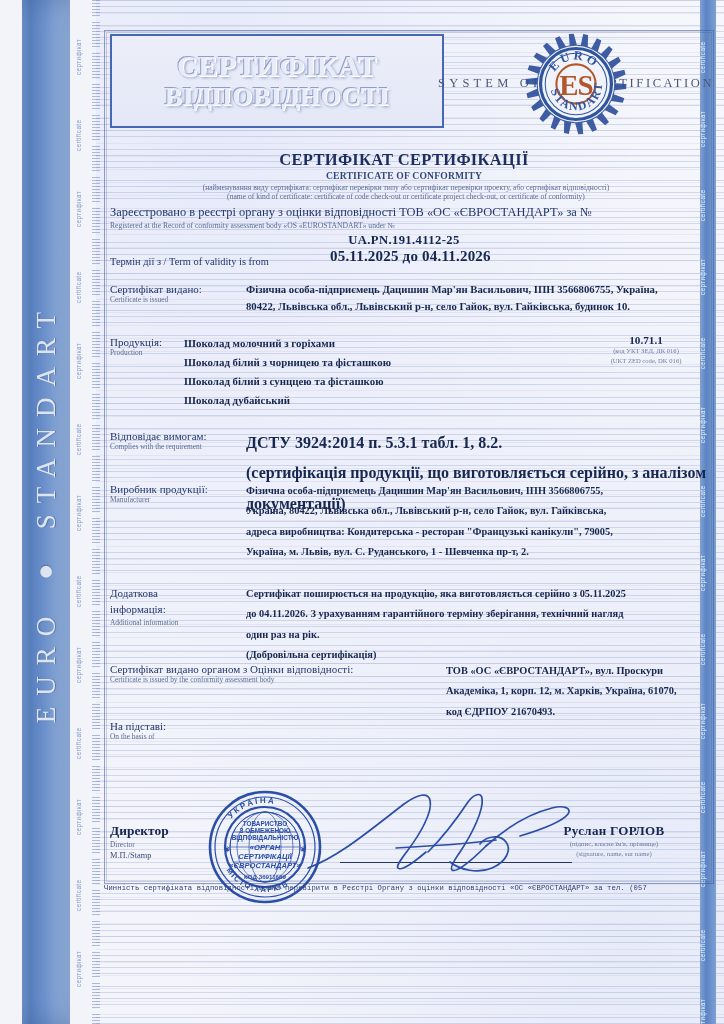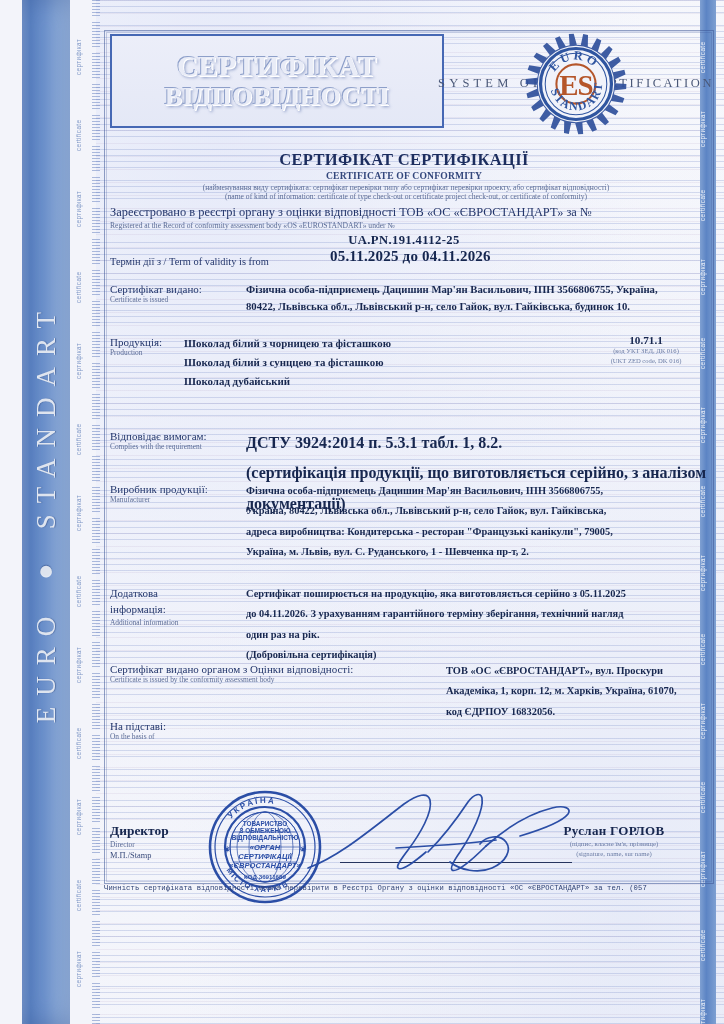--- a/index.html
+++ b/index.html
@@ -307,21 +307,21 @@
       <text font-family="Liberation Serif, serif" font-size="13" font-weight="bold" fill="#2f55a0" letter-spacing="1.6">
         <textPath href="#arcBot" startOffset="8%">STANDART</textPath>
       </text>
       <text x="60" y="72" text-anchor="middle" font-family="Liberation Serif, serif" font-size="31" font-weight="bold" fill="#b5562a" letter-spacing="-1">ES</text>
     </svg>
   </div>
 
   <div class="doc-title">СЕРТИФІКАТ СЕРТИФІКАЦІЇ</div>
   <div class="doc-subtitle">CERTIFICATE OF CONFORMITY</div>
   <div class="note-ua">(найменування виду сертифіката: сертифікат перевірки типу або сертифікат перевірки проекту, або сертифікат відповідності)</div>
-  <div class="note-en">(name of kind of information: certificate of type check-out or certificate project check-out, or certificate of conformity)</div>
+  <div class="note-en">(name of kind of certificate: certificate of code check-out or certificate project check-out, or certificate of conformity)</div>
 
   <div class="reg-ua">Зареєстровано в реєстрі органу з оцінки відповідності ТОВ «ОС «ЄВРОСТАНДАРТ» за №</div>
   <div class="reg-en">Registered at the Record of conformity assessment body «OS «EUROSTANDART» under №</div>
   <div class="reg-num">UA.PN.191.4112-25</div>
 
   <div class="row" id="r-validity">
     <div class="lbl-ua">Термін дії з / Term of validity is from</div>
   </div>
   <div id="v-validity">05.11.2025 до 04.11.2026</div>
 
@@ -332,20 +332,21 @@
   <div id="v-issued">
     <div>Фізична особа-підприємець Дацишин Мар'ян Васильович, ІПН 3566806755, Україна,</div>
     <div>80422, Львівська обл., Львівський р-н, село Гайок, вул. Гайківська, будинок 10.</div>
   </div>
 
   <div class="row" id="r-production">
     <div class="lbl-ua">Продукція:</div>
     <div class="lbl-en">Production</div>
   </div>
   <div id="v-production">
+    <div>Шоколад молочний з горіхами</div>
     <div>Шоколад білий з чорницею та фісташкою</div>
     <div>Шоколад білий з сунццею та фісташкою</div>
     <div>Шоколад дубайський</div>
   </div>
   <div id="v-prodcode">
     <div class="code">10.71.1</div>
     <div class="cl">(код УКТ ЗЕД, ДК 016)</div>
     <div class="cl">(UKT ZED code, DK 016)</div>
   </div>
 
@@ -381,21 +382,21 @@
     <div>(Добровільна сертифікація)</div>
   </div>
 
   <div class="row" id="r-issuedby">
     <div class="lbl-ua">Сертифікат видано органом з Оцінки відповідності:</div>
     <div class="lbl-en">Certificate is issued by the conformity assessment body</div>
   </div>
   <div id="v-issuedby">
     <div>ТОВ «ОС «ЄВРОСТАНДАРТ», вул. Проскури</div>
     <div>Академіка, 1, корп. 12, м. Харків, Україна, 61070,</div>
-    <div>код ЄДРПОУ 16832056.</div>
+    <div>код ЄДРПОУ 21670493.</div>
   </div>
 
   <div class="row" id="r-basis">
     <div class="lbl-ua">На підставі:</div>
     <div class="lbl-en">On the basis of</div>
   </div>
 
   <div id="sig-left">
     <div class="ttl">Директор</div>
     <div class="en">Director</div>

